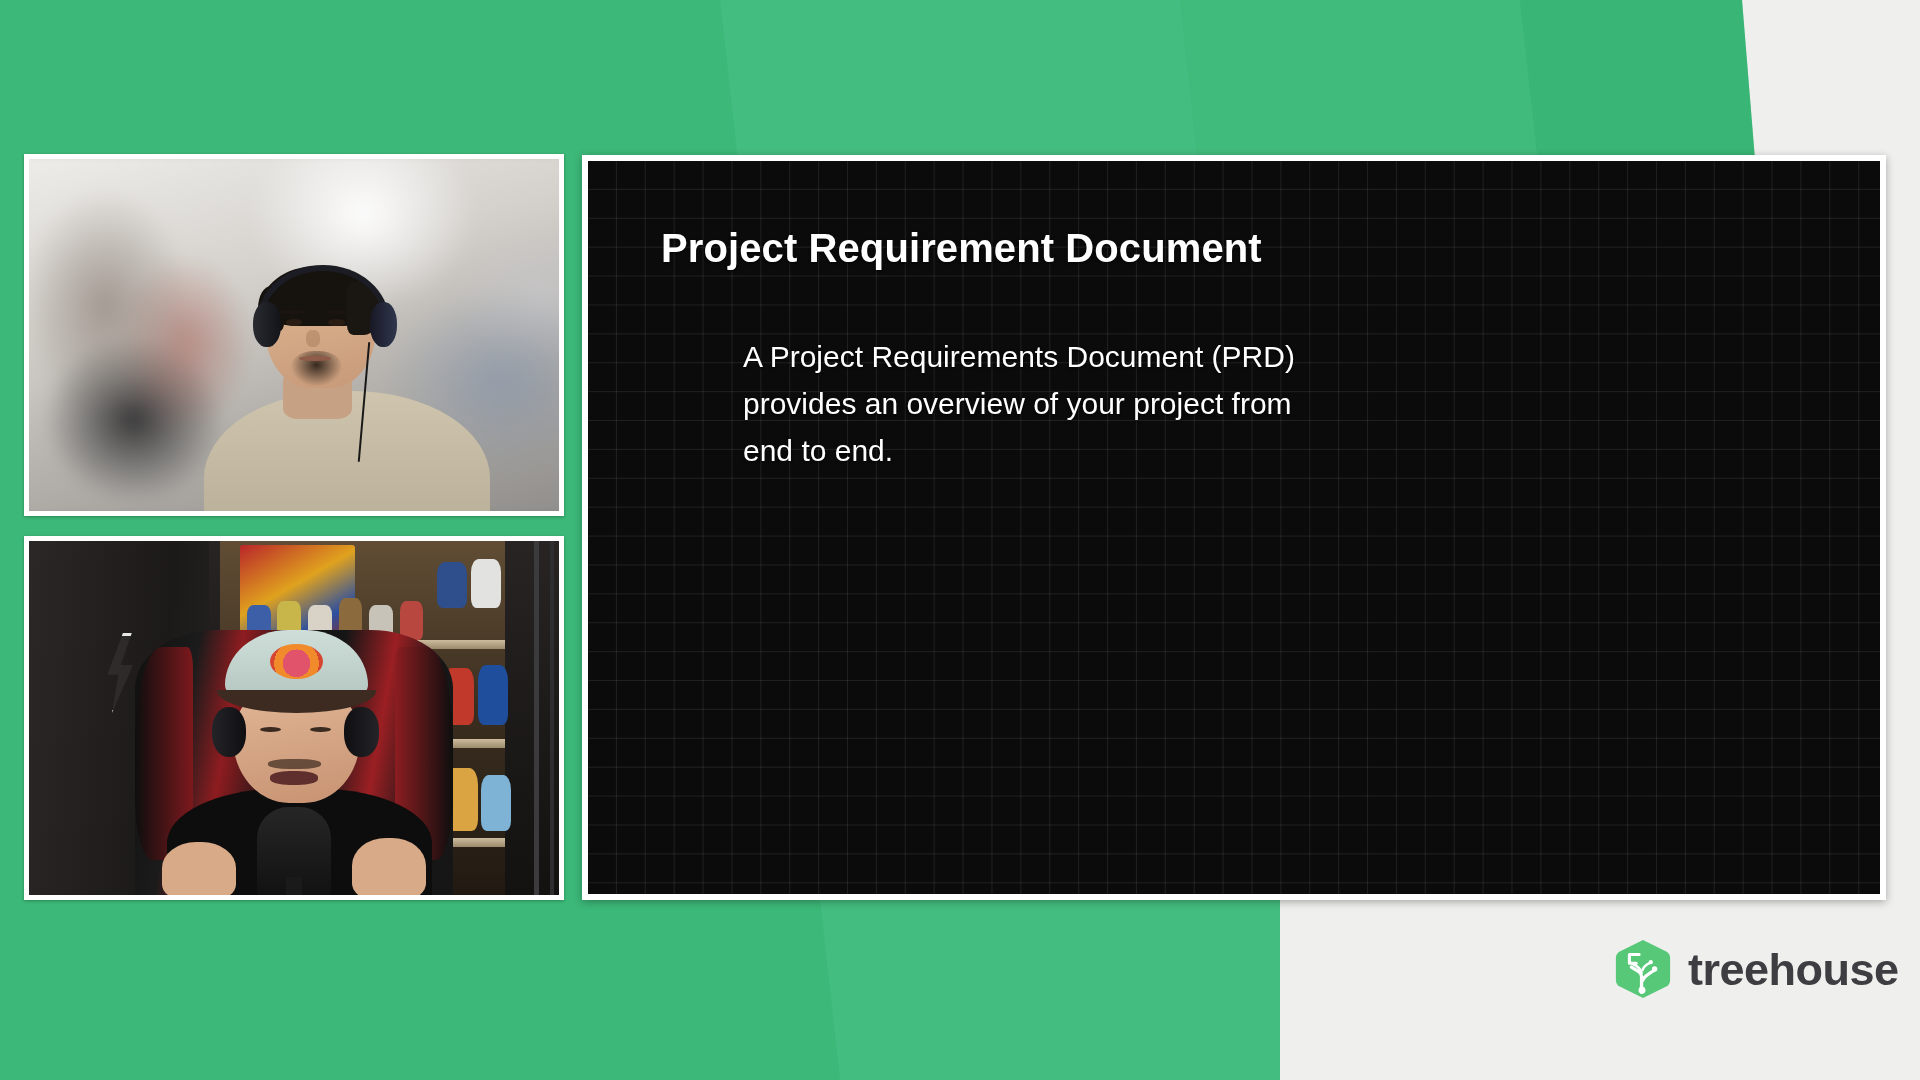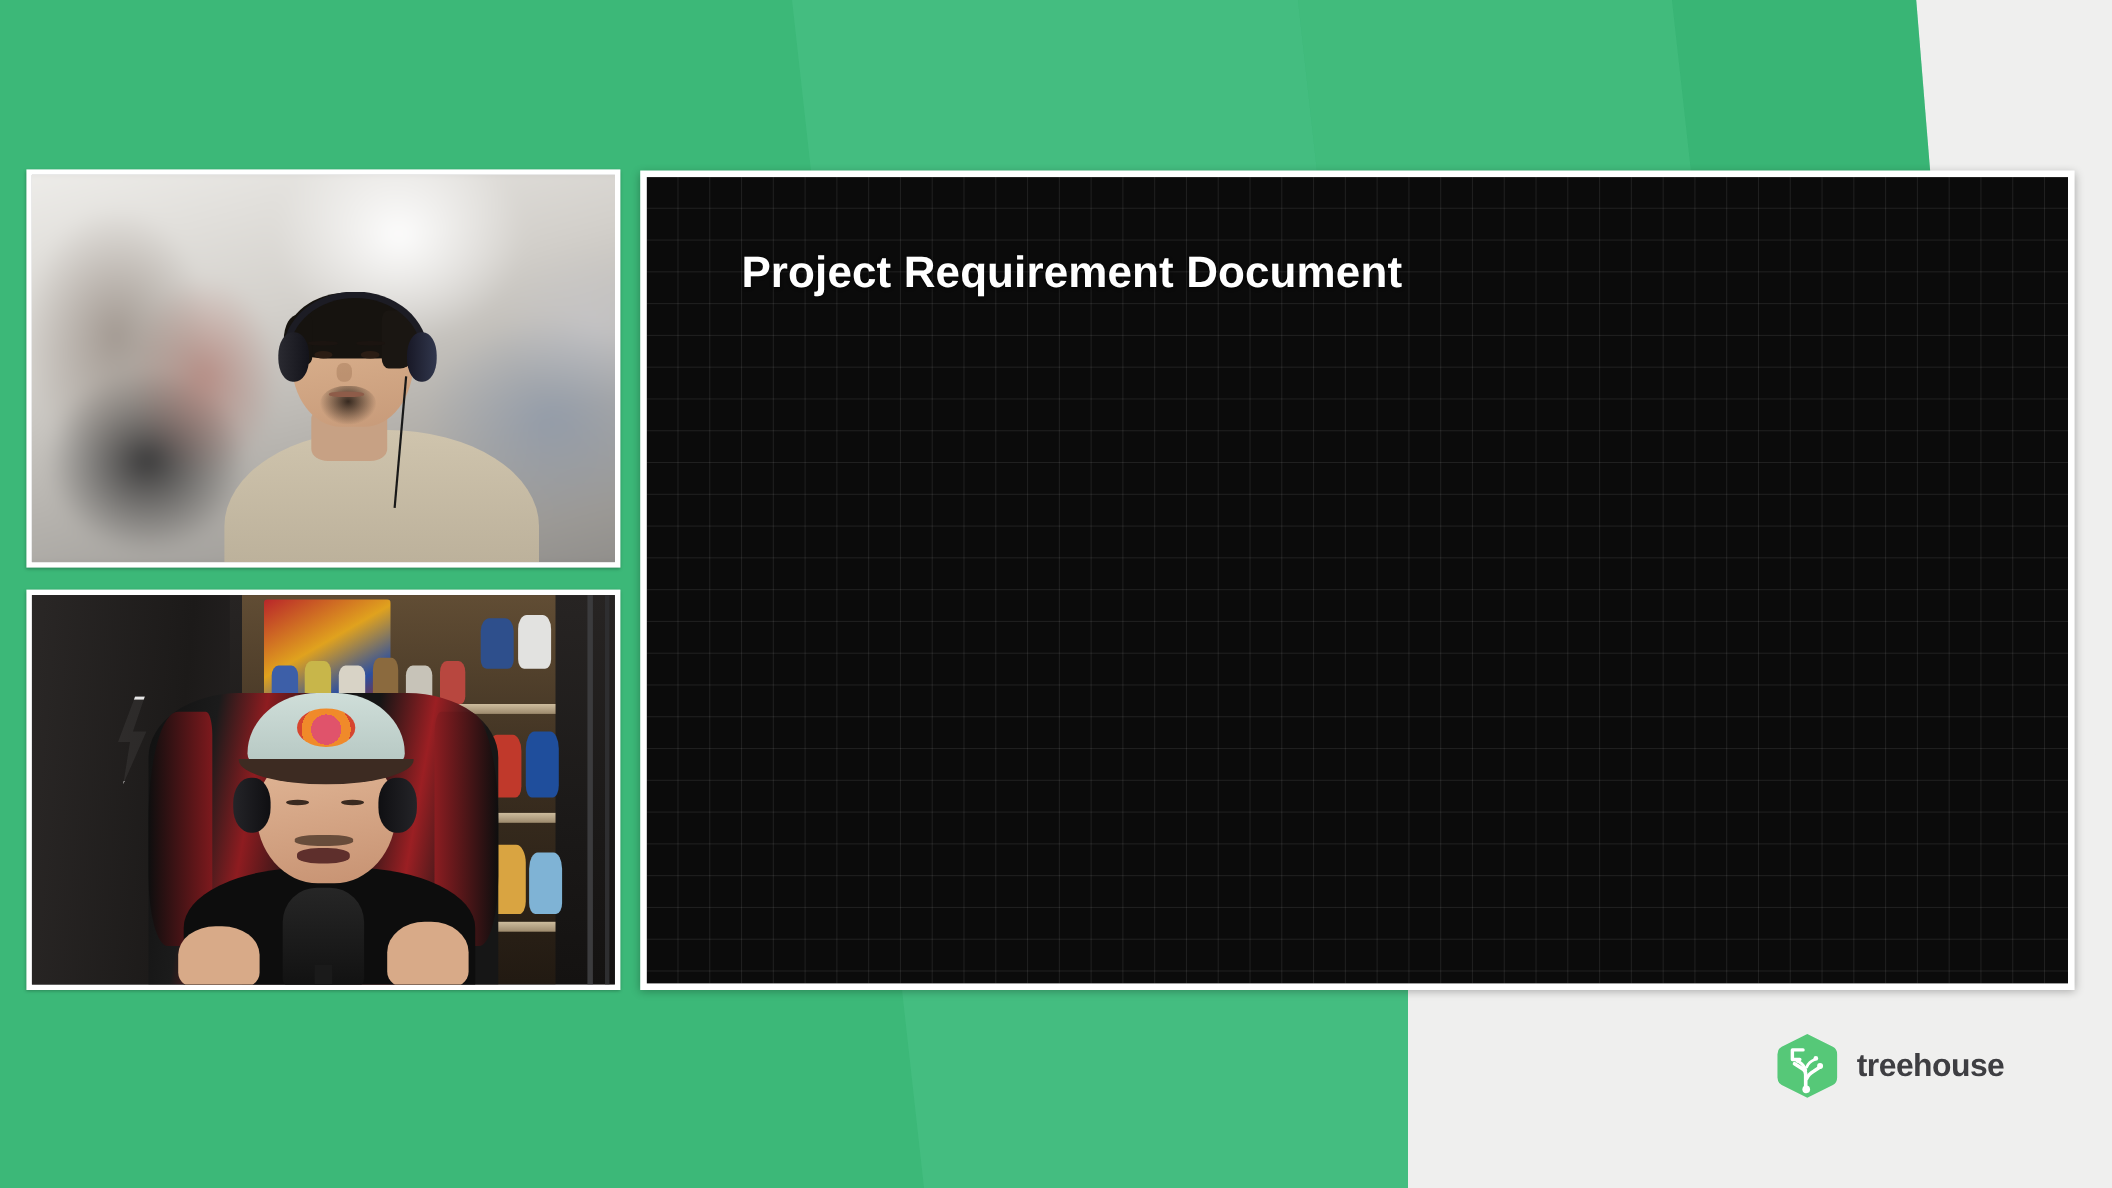--- a/index.html
+++ b/index.html
@@ -223,21 +223,21 @@
     background-color:#0b0b0b;
     background-image:
       linear-gradient(rgba(255,255,255,.085) 1px, transparent 1px),
       linear-gradient(90deg, rgba(255,255,255,.085) 1px, transparent 1px);
     background-size:28.9px 28.9px;
     background-position:-1px -1px;
     overflow:hidden;
   }
   #slide-title {
     position:absolute;
-    left:86px; top:65px;
+    left:73px; top:65px;
     color:#ffffff;
     font-size:40px;
     font-weight:700;
     letter-spacing:.1px;
     text-shadow:0 1px 3px rgba(0,0,0,.7);
     white-space:nowrap;
   }
   #slide-body {
     position:absolute;
     left:155px; top:172px;
@@ -257,21 +257,21 @@
   
   #logo {
     position:absolute;
     left:1612px; top:938px;
     display:flex;
     align-items:center;
     gap:14px;
   }
   #logo-mark { width:62px; height:62px; display:block; }
   #logo-text {
-    font-size:29px;
+    font-size:45px;
     font-weight:700;
     color:#3e3e42;
     letter-spacing:-.5px;
     line-height:1;
   }
 </style>
 </head>
 <body>
 
 <div id="stage">
@@ -360,20 +360,23 @@
       <div style="position:absolute;left:48.5%;top:95%;width:3%;height:8%;background:#1a1a1a;"></div>
       <div style="position:absolute;left:25%;top:85%;width:14%;height:16%;background:#d8aa88;border-radius:46% 46% 26% 26%;"></div>
       <div style="position:absolute;left:61%;top:84%;width:14%;height:17%;background:#d8aa88;border-radius:46% 46% 26% 26%;"></div>
     </div>
   </div>
 
   <div id="slide-frame">
     <div id="slide">
       <div id="slide-title">Project Requirement Document</div>
       <div id="slide-body">
+        <div class="slide-para">A Project Requirements Document (PRD)
+provides an overview of your project from
+end to end.</div>
       </div>
     </div>
   </div>
 
   <div id="logo">
     <svg id="logo-mark" viewBox="0 0 64 64">
       <path d="M32 2 L56 14 Q60 16 60 21 L60 43 Q60 48 56 50 L32 62 L8 50 Q4 48 4 43 L4 21 Q4 16 8 14 Z" fill="#56c878"></path>
       <path d="M30.5 56 L30.5 40 Q30.5 37 28 35 L20 30" stroke="#ffffff" stroke-width="3.4" fill="none" stroke-linecap="round"></path>
       <path d="M31.5 44 Q33 40 38 37 L44 33" stroke="#ffffff" stroke-width="3.2" fill="none" stroke-linecap="round"></path>
       <path d="M30.5 36 Q29 31 24 28" stroke="#ffffff" stroke-width="2.8" fill="none" stroke-linecap="round"></path>

